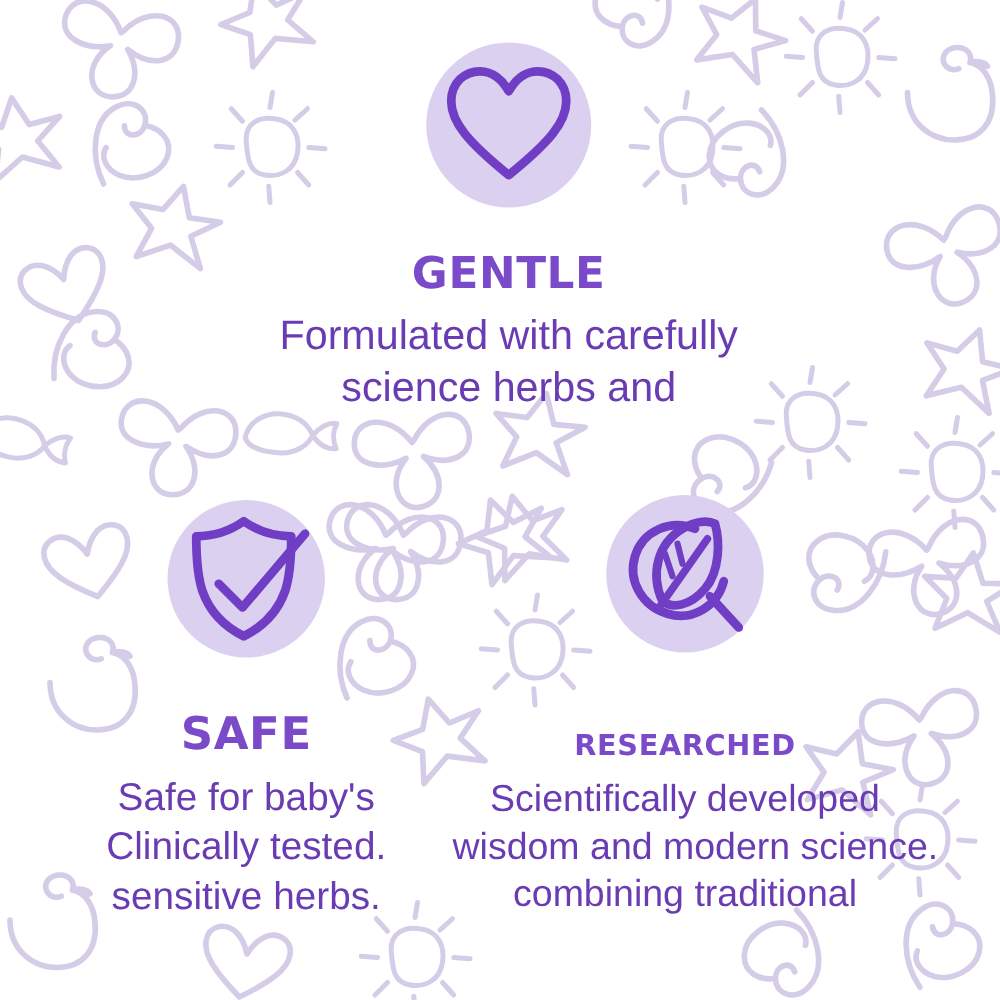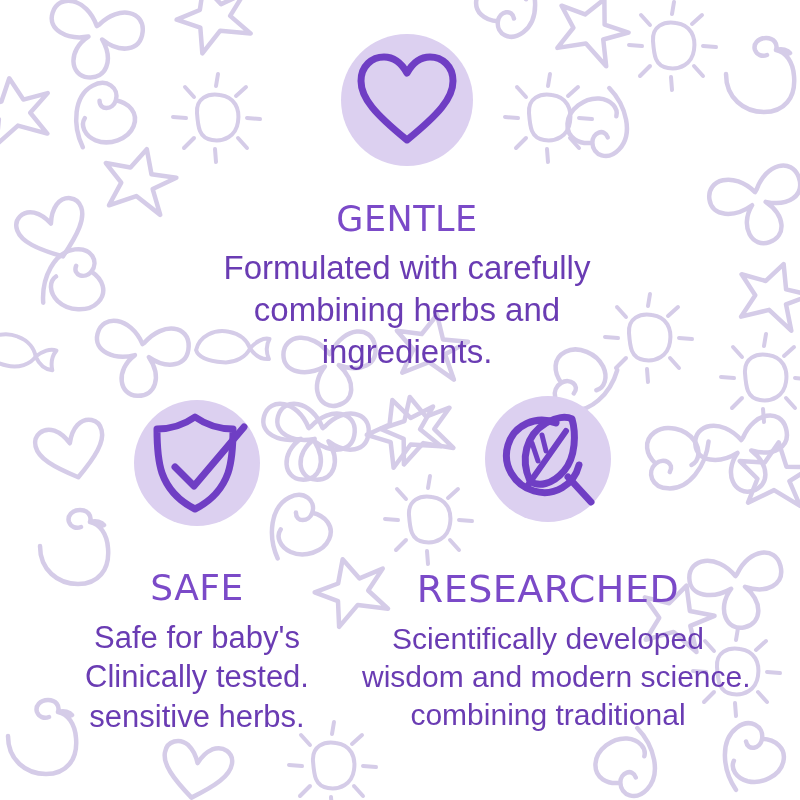--- a/index.html
+++ b/index.html
@@ -62,36 +62,36 @@
   #feature-researched .icon-badge {
     width: 126px;
     height: 126px;
   }
   .icon-badge svg {
     display: block;
     overflow: visible;
   }
   .feature-title {
     font-family: "DejaVu Sans", sans-serif;
-    font-weight: normal;
+    font-weight: bold;
     color: #7b4ac8;
     letter-spacing: 0.5px;
     line-height: 1;
   }
   #feature-gentle .feature-title {
     font-size: 35px;
     margin-top: 36px;
   }
   #feature-safe .feature-title {
     font-size: 36px;
     margin-top: 44px;
   }
   #feature-researched .feature-title {
-    font-size: 38px;
-    margin-top: 48px;
+    font-size: 23px;
+    margin-top: 64px;
   }
   .feature-desc {
     color: #6a3cb3;
     font-weight: normal;
   }
   #feature-gentle .feature-desc {
     font-size: 33px;
     line-height: 1.28;
     margin-top: 10px;
   }
@@ -225,22 +225,21 @@
     <div class="icon-badge">
       <svg width="104" height="96" viewBox="0 0 104 96">
         <path d="M52,88 C20,62 6,46 6,29 C6,14 17,5 29,5
                  C39,5 47,12 52,21 C57,12 65,5 75,5
                  C87,5 98,14 98,29 C98,46 84,62 52,88 Z" fill="none" stroke="#6f3ec4" stroke-width="7" stroke-linecap="round" stroke-linejoin="round"></path>
       </svg>
     </div>
     <div class="feature-title">GENTLE</div>
     <div class="feature-desc">
       <span class="line">Formulated with carefully</span>
-      <span class="line">combining herbs and</span>
-      <span class="line">ingredients.</span>
+      <span class="line">science herbs and</span>
     </div>
   </div>
 
   <div class="feature" id="feature-safe">
     <div class="icon-badge">
       <svg width="108" height="104" viewBox="0 0 108 104">
         <path d="M14,18 C30,18 42,13 52,6 C62,13 74,18 90,18
                  C90,36 89,50 85,62 C79,79 68,90 52,98
                  C36,90 25,79 19,62 C15,50 14,36 14,18 Z" fill="none" stroke="#6f3ec4" stroke-width="7" stroke-linecap="round" stroke-linejoin="round"></path>
         <path d="M32,56 L51,75 L101,16" fill="none" stroke="#6f3ec4" stroke-width="7" stroke-linecap="round" stroke-linejoin="round"></path>

